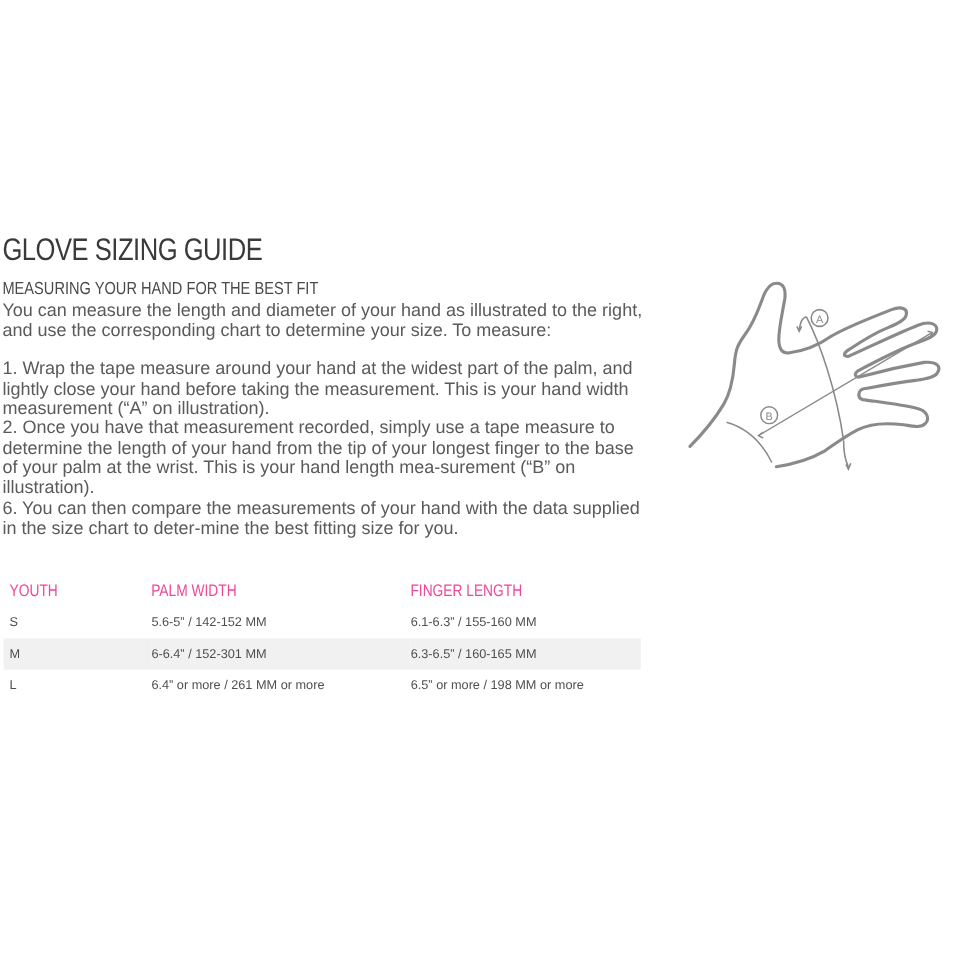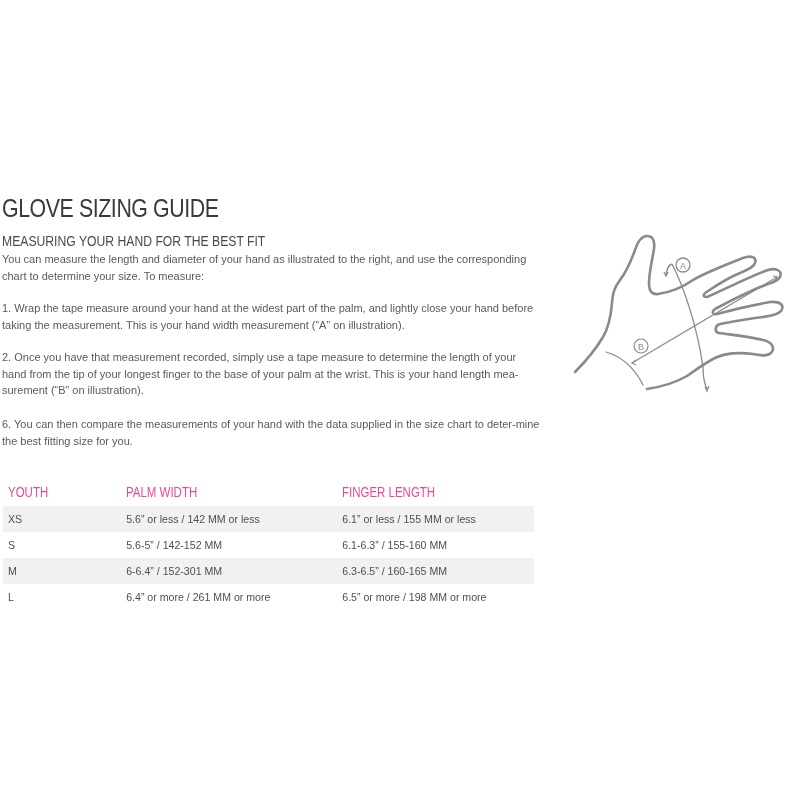--- a/index.html
+++ b/index.html
@@ -38,21 +38,21 @@
       transform: scaleX(0.84);
       transform-origin: left top;
       white-space: nowrap;
       margin: 0;
       font-weight: normal;
     }
     .body-text {
       position: absolute;
       left: 2px;
       width: 540px;
-      font-size: 11px;
+      font-size: 15px;
       line-height: 16.5px;
       color: #5a5a5a;
       margin: 0;
     }
     .p-intro { top: 251px; }
     .p-step1 { top: 300px; }
     .p-step2 { top: 349px; }
     .p-step3 { top: 416px; }
 
     .hand-illustration {
@@ -172,25 +172,20 @@
 
 <table class="size-table">
   <thead>
     <tr class="head-row">
       <th class="col-size"><span>YOUTH</span></th>
       <th class="col-palm"><span>PALM WIDTH</span></th>
       <th class="col-finger"><span>FINGER LENGTH</span></th>
     </tr>
   </thead>
   <tbody>
-    <tr class="stripe">
-      <td class="col-size">XS</td>
-      <td class="col-palm">5.6” or less / 142 MM or less</td>
-      <td class="col-finger">6.1” or less / 155 MM or less</td>
-    </tr>
     <tr>
       <td class="col-size">S</td>
       <td class="col-palm">5.6-5” / 142-152 MM</td>
       <td class="col-finger">6.1-6.3” / 155-160 MM</td>
     </tr>
     <tr class="stripe">
       <td class="col-size">M</td>
       <td class="col-palm">6-6.4” / 152-301 MM</td>
       <td class="col-finger">6.3-6.5” / 160-165 MM</td>
     </tr>

